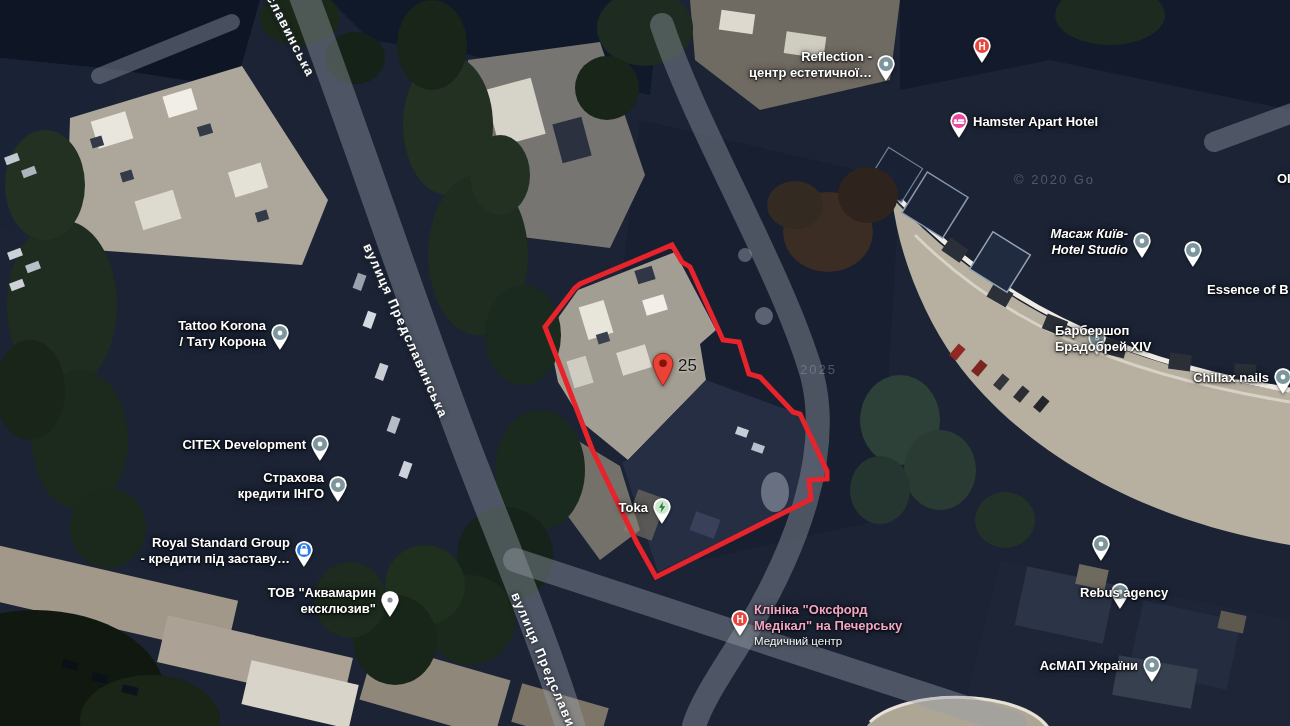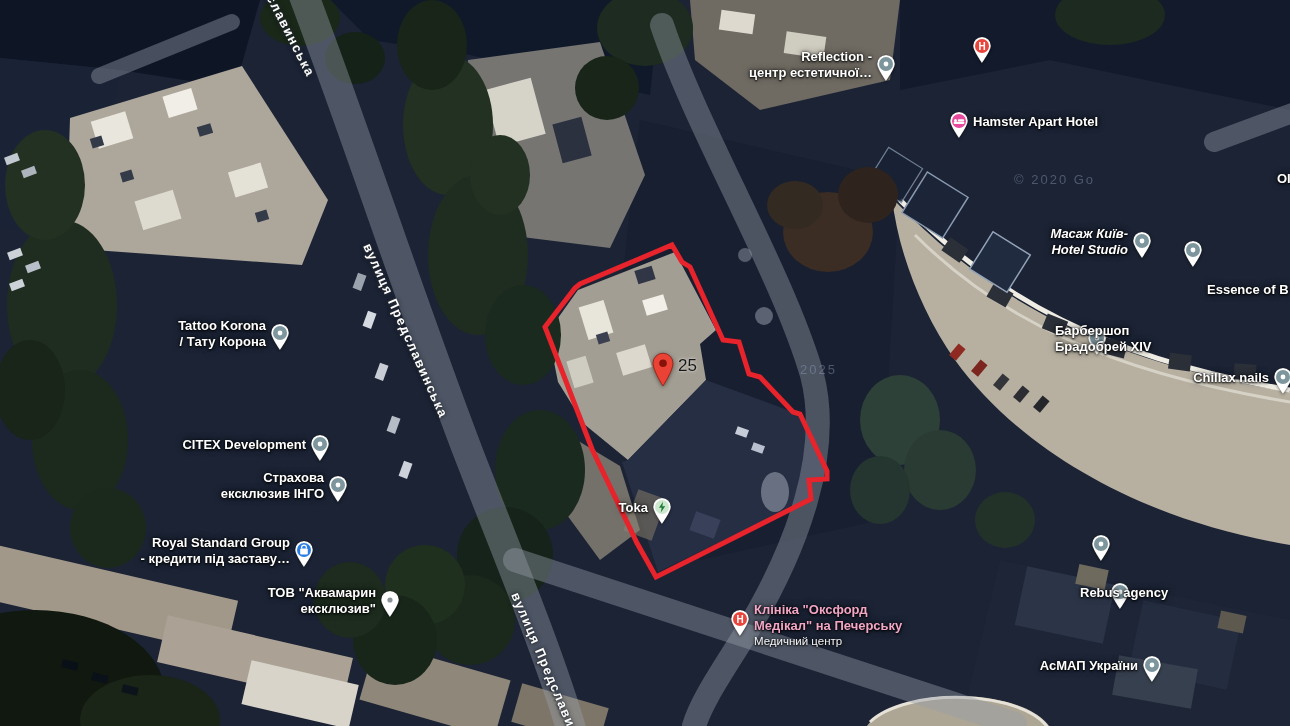--- a/index.html
+++ b/index.html
@@ -276,21 +276,21 @@
     </div>
     <div class="pin" style="left: 327px; top: 475px;">
       <svg width="22" height="28" viewBox="0 0 22 28">
         <path d="M11,27 C11,27 2.2,14.8 2.2,9.8 A8.8,8.8 0 1 1 19.8,9.8 C19.8,14.8 11,27 11,27 Z" fill="#ffffff" stroke="rgba(0,0,0,.18)" stroke-width=".7"></path>
         <circle cx="11" cy="10" r="7" fill="#7d969e"></circle>
         <circle cx="11" cy="10" r="2.4" fill="#fff"></circle>
       </svg>
     </div>
     <div class="poi-label side-left" style="top: 486px; right: 966px;">
       <div class="main">Страхова</div>
-      <div class="main">ексклюзив ІНГО</div>
+      <div class="main">кредити ІНГО</div>
     </div>
     <div class="pin" style="left: 293px; top: 540px;">
       <svg width="22" height="28" viewBox="0 0 22 28">
         <path d="M11,27 C11,27 2.2,14.8 2.2,9.8 A8.8,8.8 0 1 1 19.8,9.8 C19.8,14.8 11,27 11,27 Z" fill="#ffffff" stroke="rgba(0,0,0,.18)" stroke-width=".7"></path>
         <circle cx="11" cy="10" r="7" fill="#2a7de1"></circle>
         <path d="M8.6,8.6 v-1 a2.4,2.4 0 0 1 4.8,0 v1" stroke="#fff" stroke-width="1.2" fill="none"></path>
         <rect x="7.2" y="8.4" width="7.6" height="6" rx="1" fill="#fff"></rect>
       </svg>
     </div>
     <div class="poi-label side-left" style="top: 551px; right: 1000px;">

